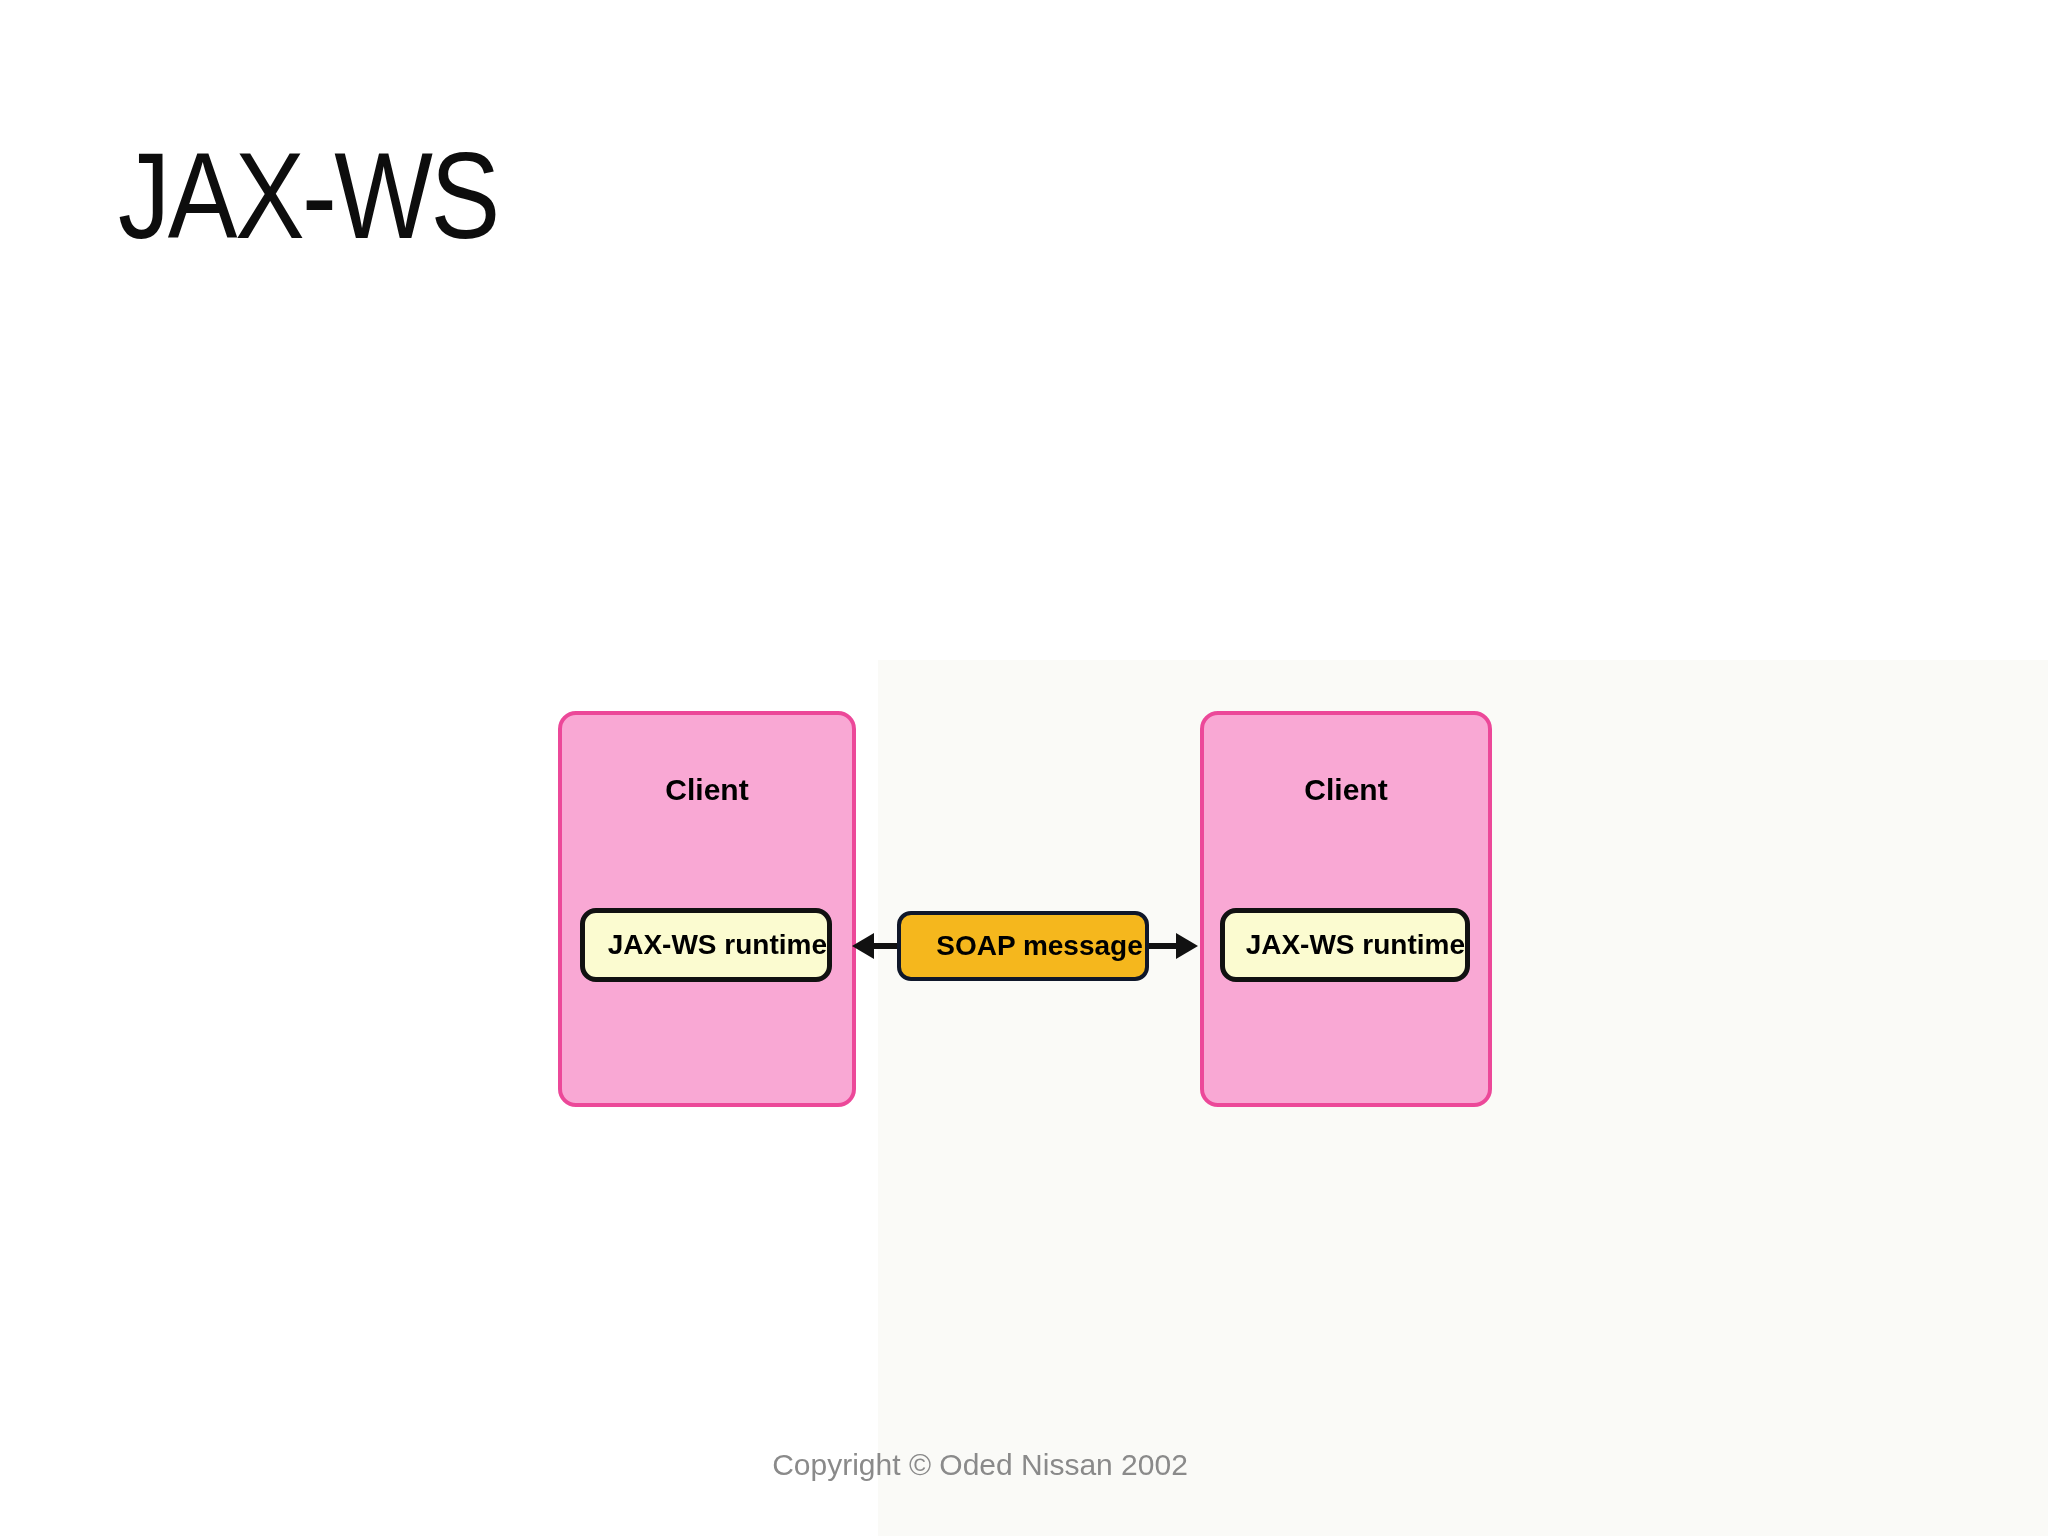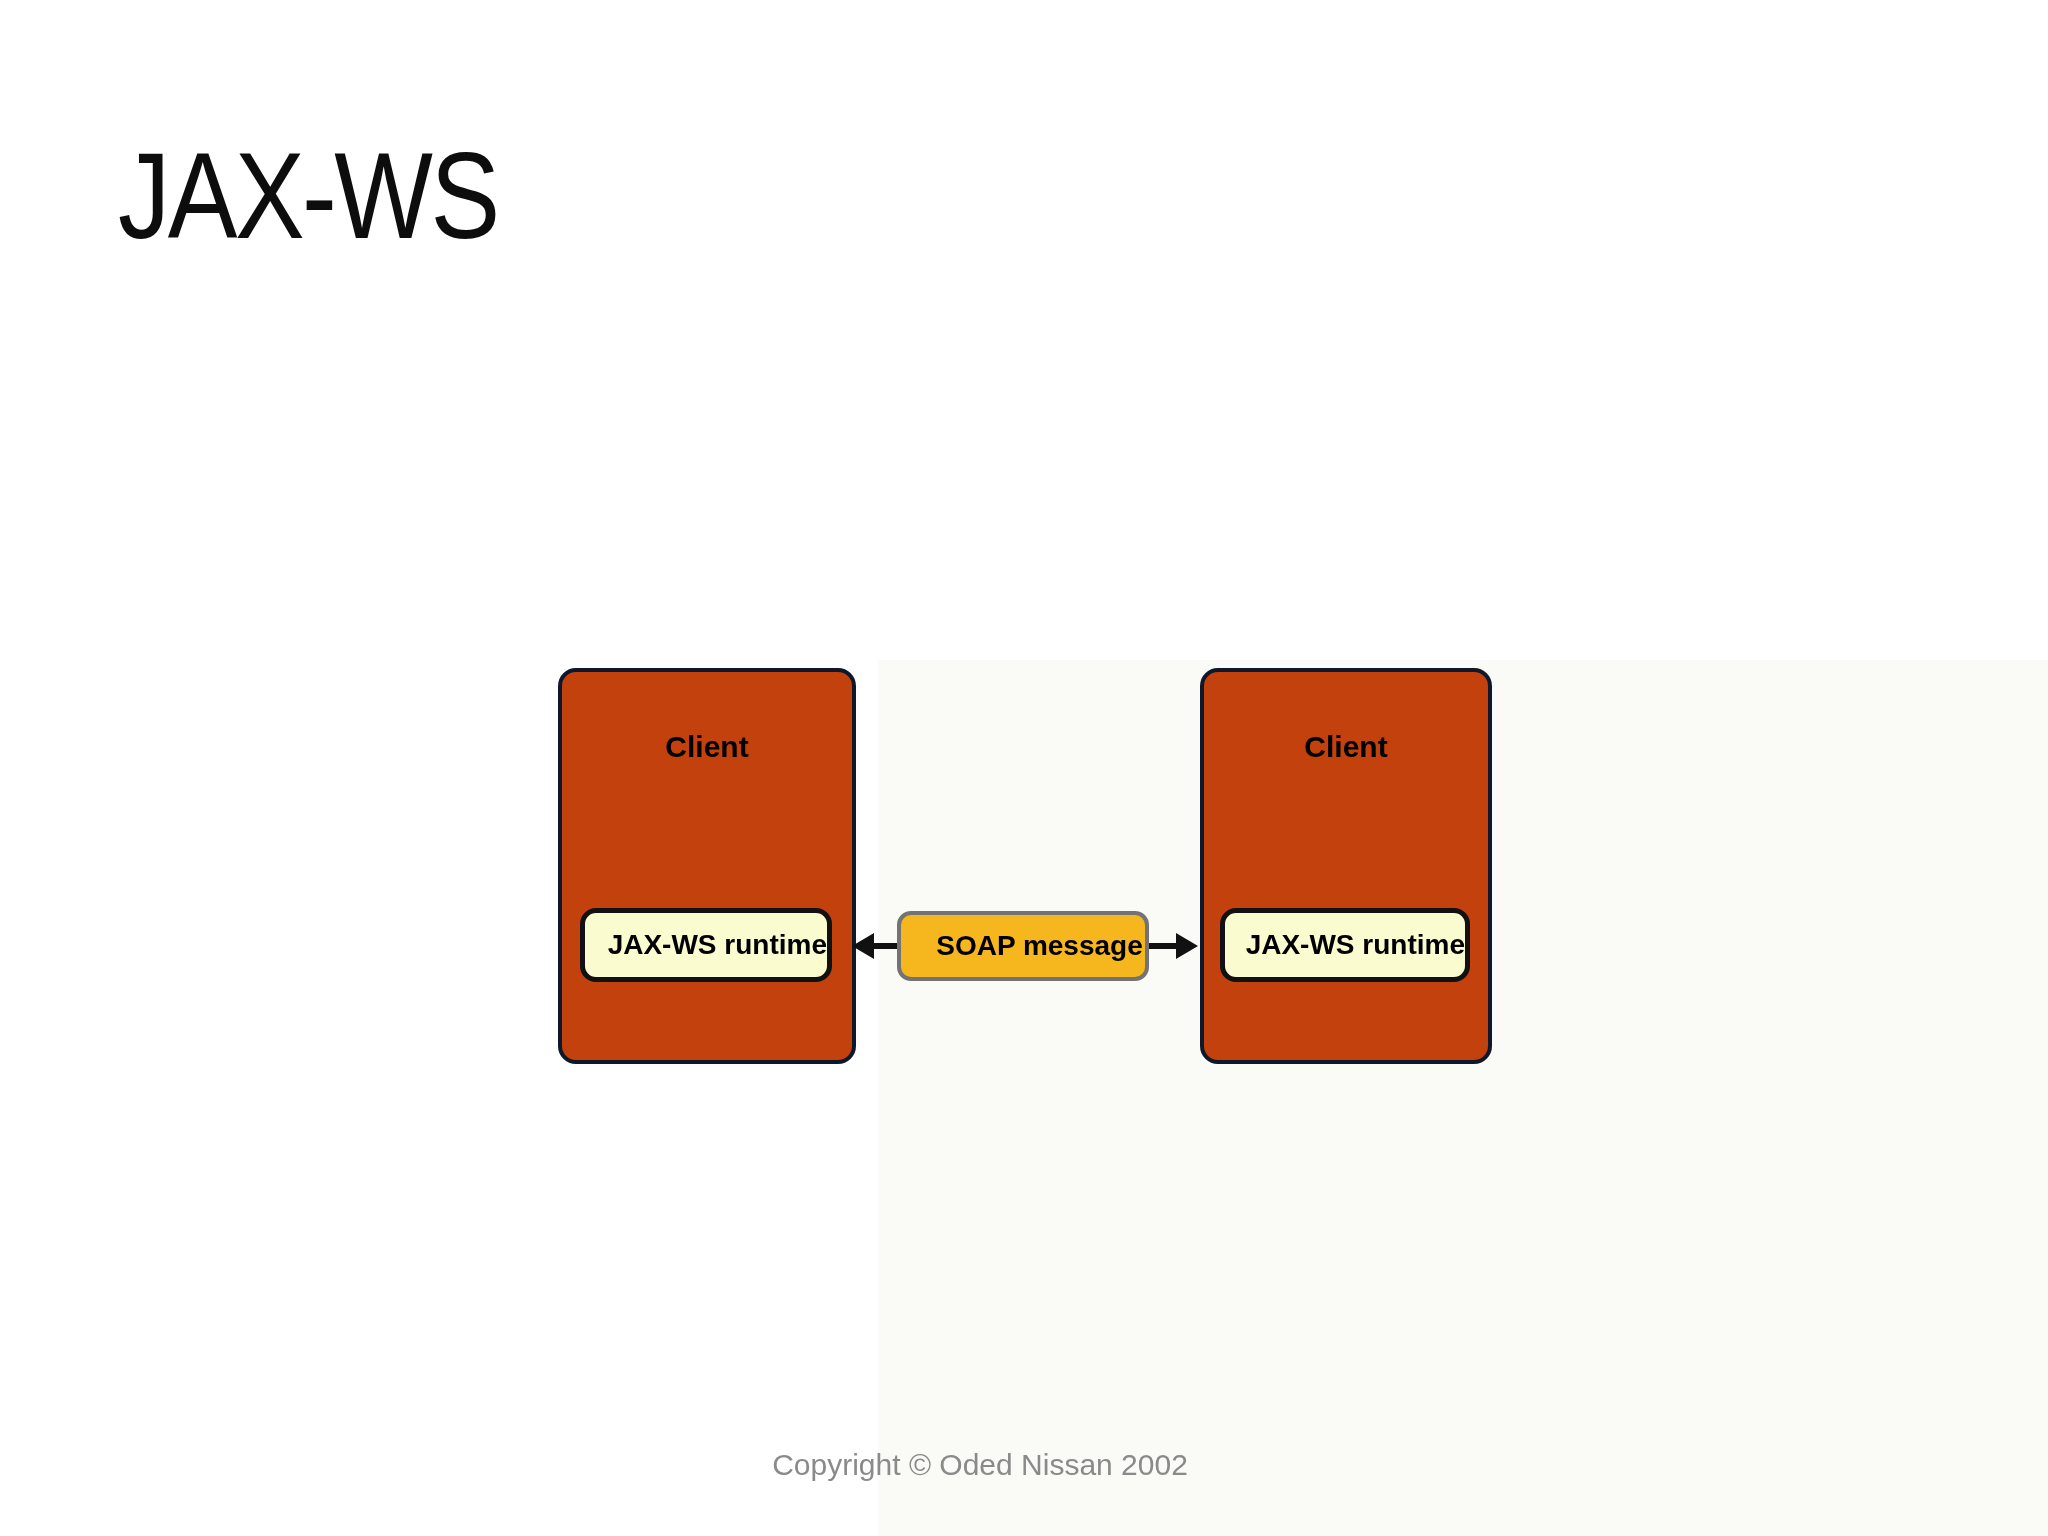--- a/index.html
+++ b/index.html
@@ -35,23 +35,24 @@
     position: absolute;
     left: 878px;
     top: 660px;
     width: 1170px;
     height: 876px;
     background: #fafaf7;
   }
   .big-box {
     position: absolute;
     box-sizing: border-box;
-    border: 4px solid #0f172a;
+    border: 4px solid #ec4899;
     border-radius: 18px;
-    background: #c2410c;
+    background: #f9a8d4;
+    margin-top: 43px;
   }
   .client-box { left: 558px; top: 668px; width: 298px; height: 396px; }
   .service-box { left: 1200px; top: 668px; width: 292px; height: 396px; }
   .box-title {
     padding-top: 58px;
     text-align: center;
     font-size: 30px;
     font-weight: 700;
     color: #000000;
   }
@@ -71,21 +72,21 @@
   }
   .client-runtime { left: 580px; top: 908px; width: 252px; height: 74px; }
   .service-runtime { left: 1220px; top: 908px; width: 250px; height: 74px; }
   .soap-box {
     position: absolute;
     left: 897px;
     top: 911px;
     width: 252px;
     height: 70px;
     box-sizing: border-box;
-    border: 4px solid #737373;
+    border: 4px solid #0f172a;
     border-radius: 14px;
     background: #f5b71d;
     display: flex;
     align-items: center;
     justify-content: center;
     font-size: 28px;
     font-weight: 700;
     color: #000000;
     white-space: nowrap;
     padding-left: 33px;

